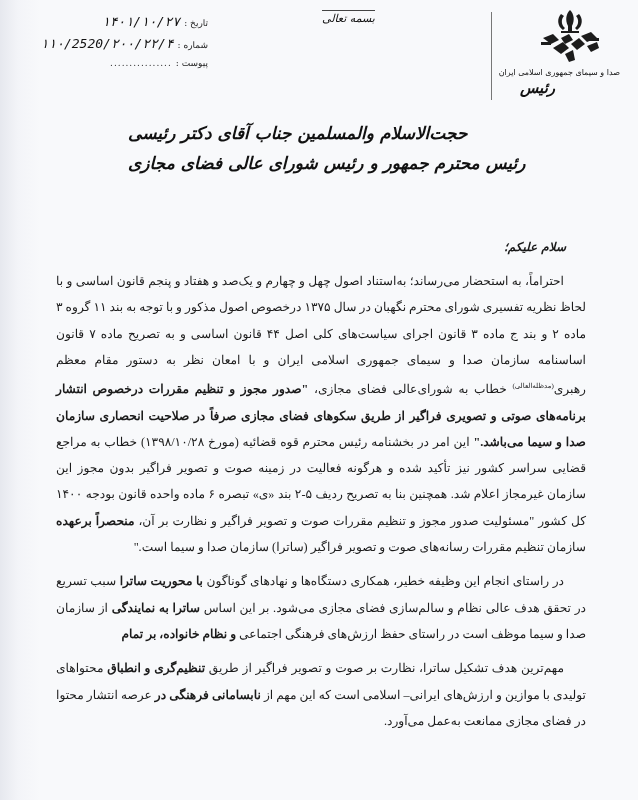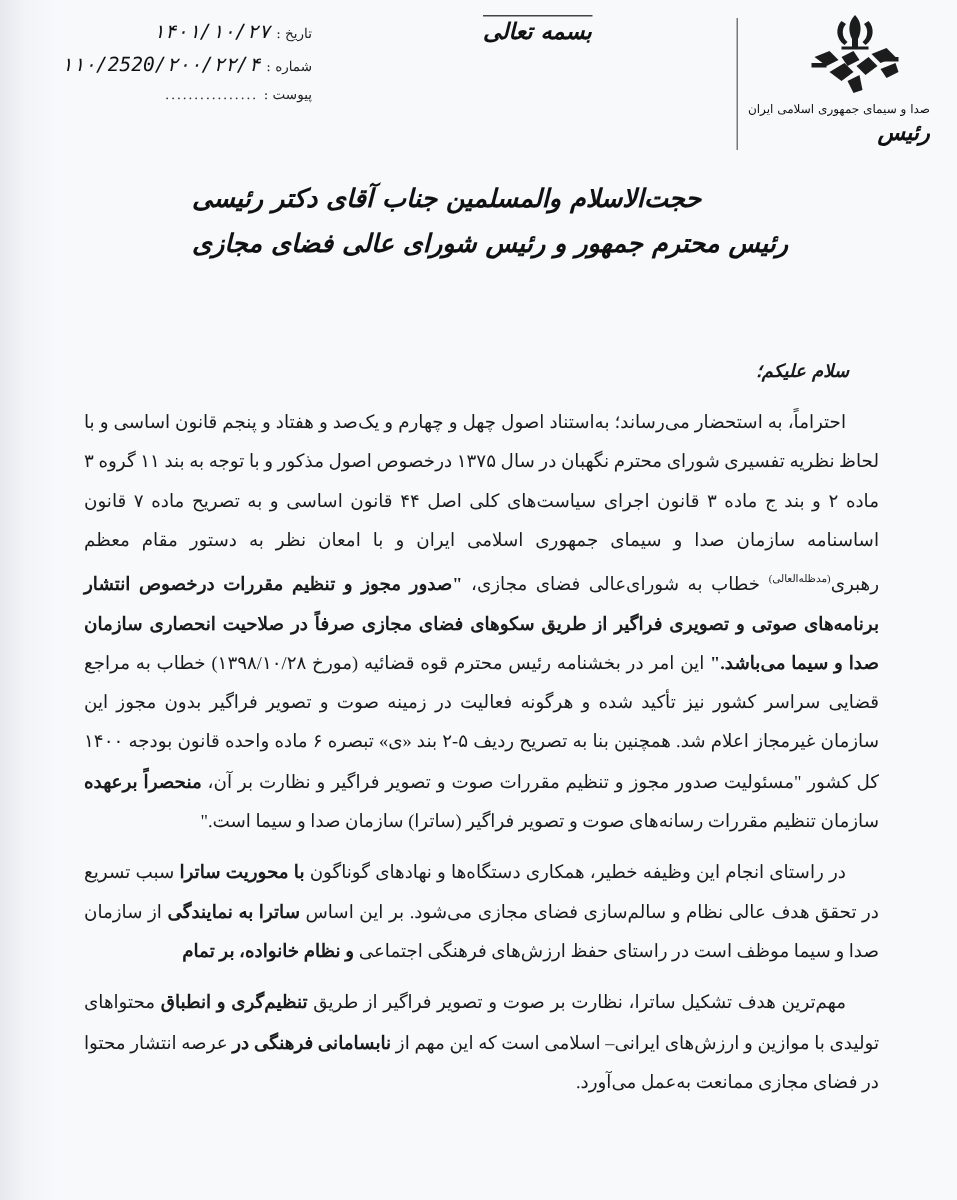--- a/index.html
+++ b/index.html
@@ -21,31 +21,31 @@
     .meta-row { display: flex; align-items: baseline; height: 22px; }
     .meta-label { font-size: 9px; white-space: nowrap; }
     .meta-value {
       font-family: "DejaVu Sans Mono", monospace; font-size: 13px;
       margin-right: 4px; color: #111; white-space: nowrap; direction: ltr;
       font-style: italic;
     }
     .meta-dots { font-size: 9px; margin-right: 4px; letter-spacing: 1px; color: #333; }
     .bismillah {
       position: absolute; left: 322px; top: 10px;
-      font-size: 15px; font-style: italic; font-weight: bold; color: #111;
+      font-size: 11px; font-style: italic; font-weight: normal; color: #111;
       border-top: 1px solid #444; padding-top: 1px;
       direction: rtl;
     }
     .divider-line {
       position: absolute; left: 491px; top: 12px; width: 1px; height: 88px;
       background: #777;
     }
     .logo-block {
       position: absolute; left: 520px; top: 8px; width: 100px;
-      text-align: right; direction: rtl;
+      text-align: left; direction: rtl;
     }
     .logo-svg { display: block; margin: 0 auto; }
     .org-name { font-size: 8px; margin-top: 2px; white-space: nowrap; color: #111; }
     .org-role { font-size: 15px; font-style: italic; font-weight: bold; margin-top: 2px; color: #111; }
     .addressee {
       position: absolute; right: 110px; top: 118px; width: 400px;
       direction: rtl; text-align: left;
       font-size: 17px; font-style: italic; font-weight: bold; line-height: 30px;
       color: #111;
     }

